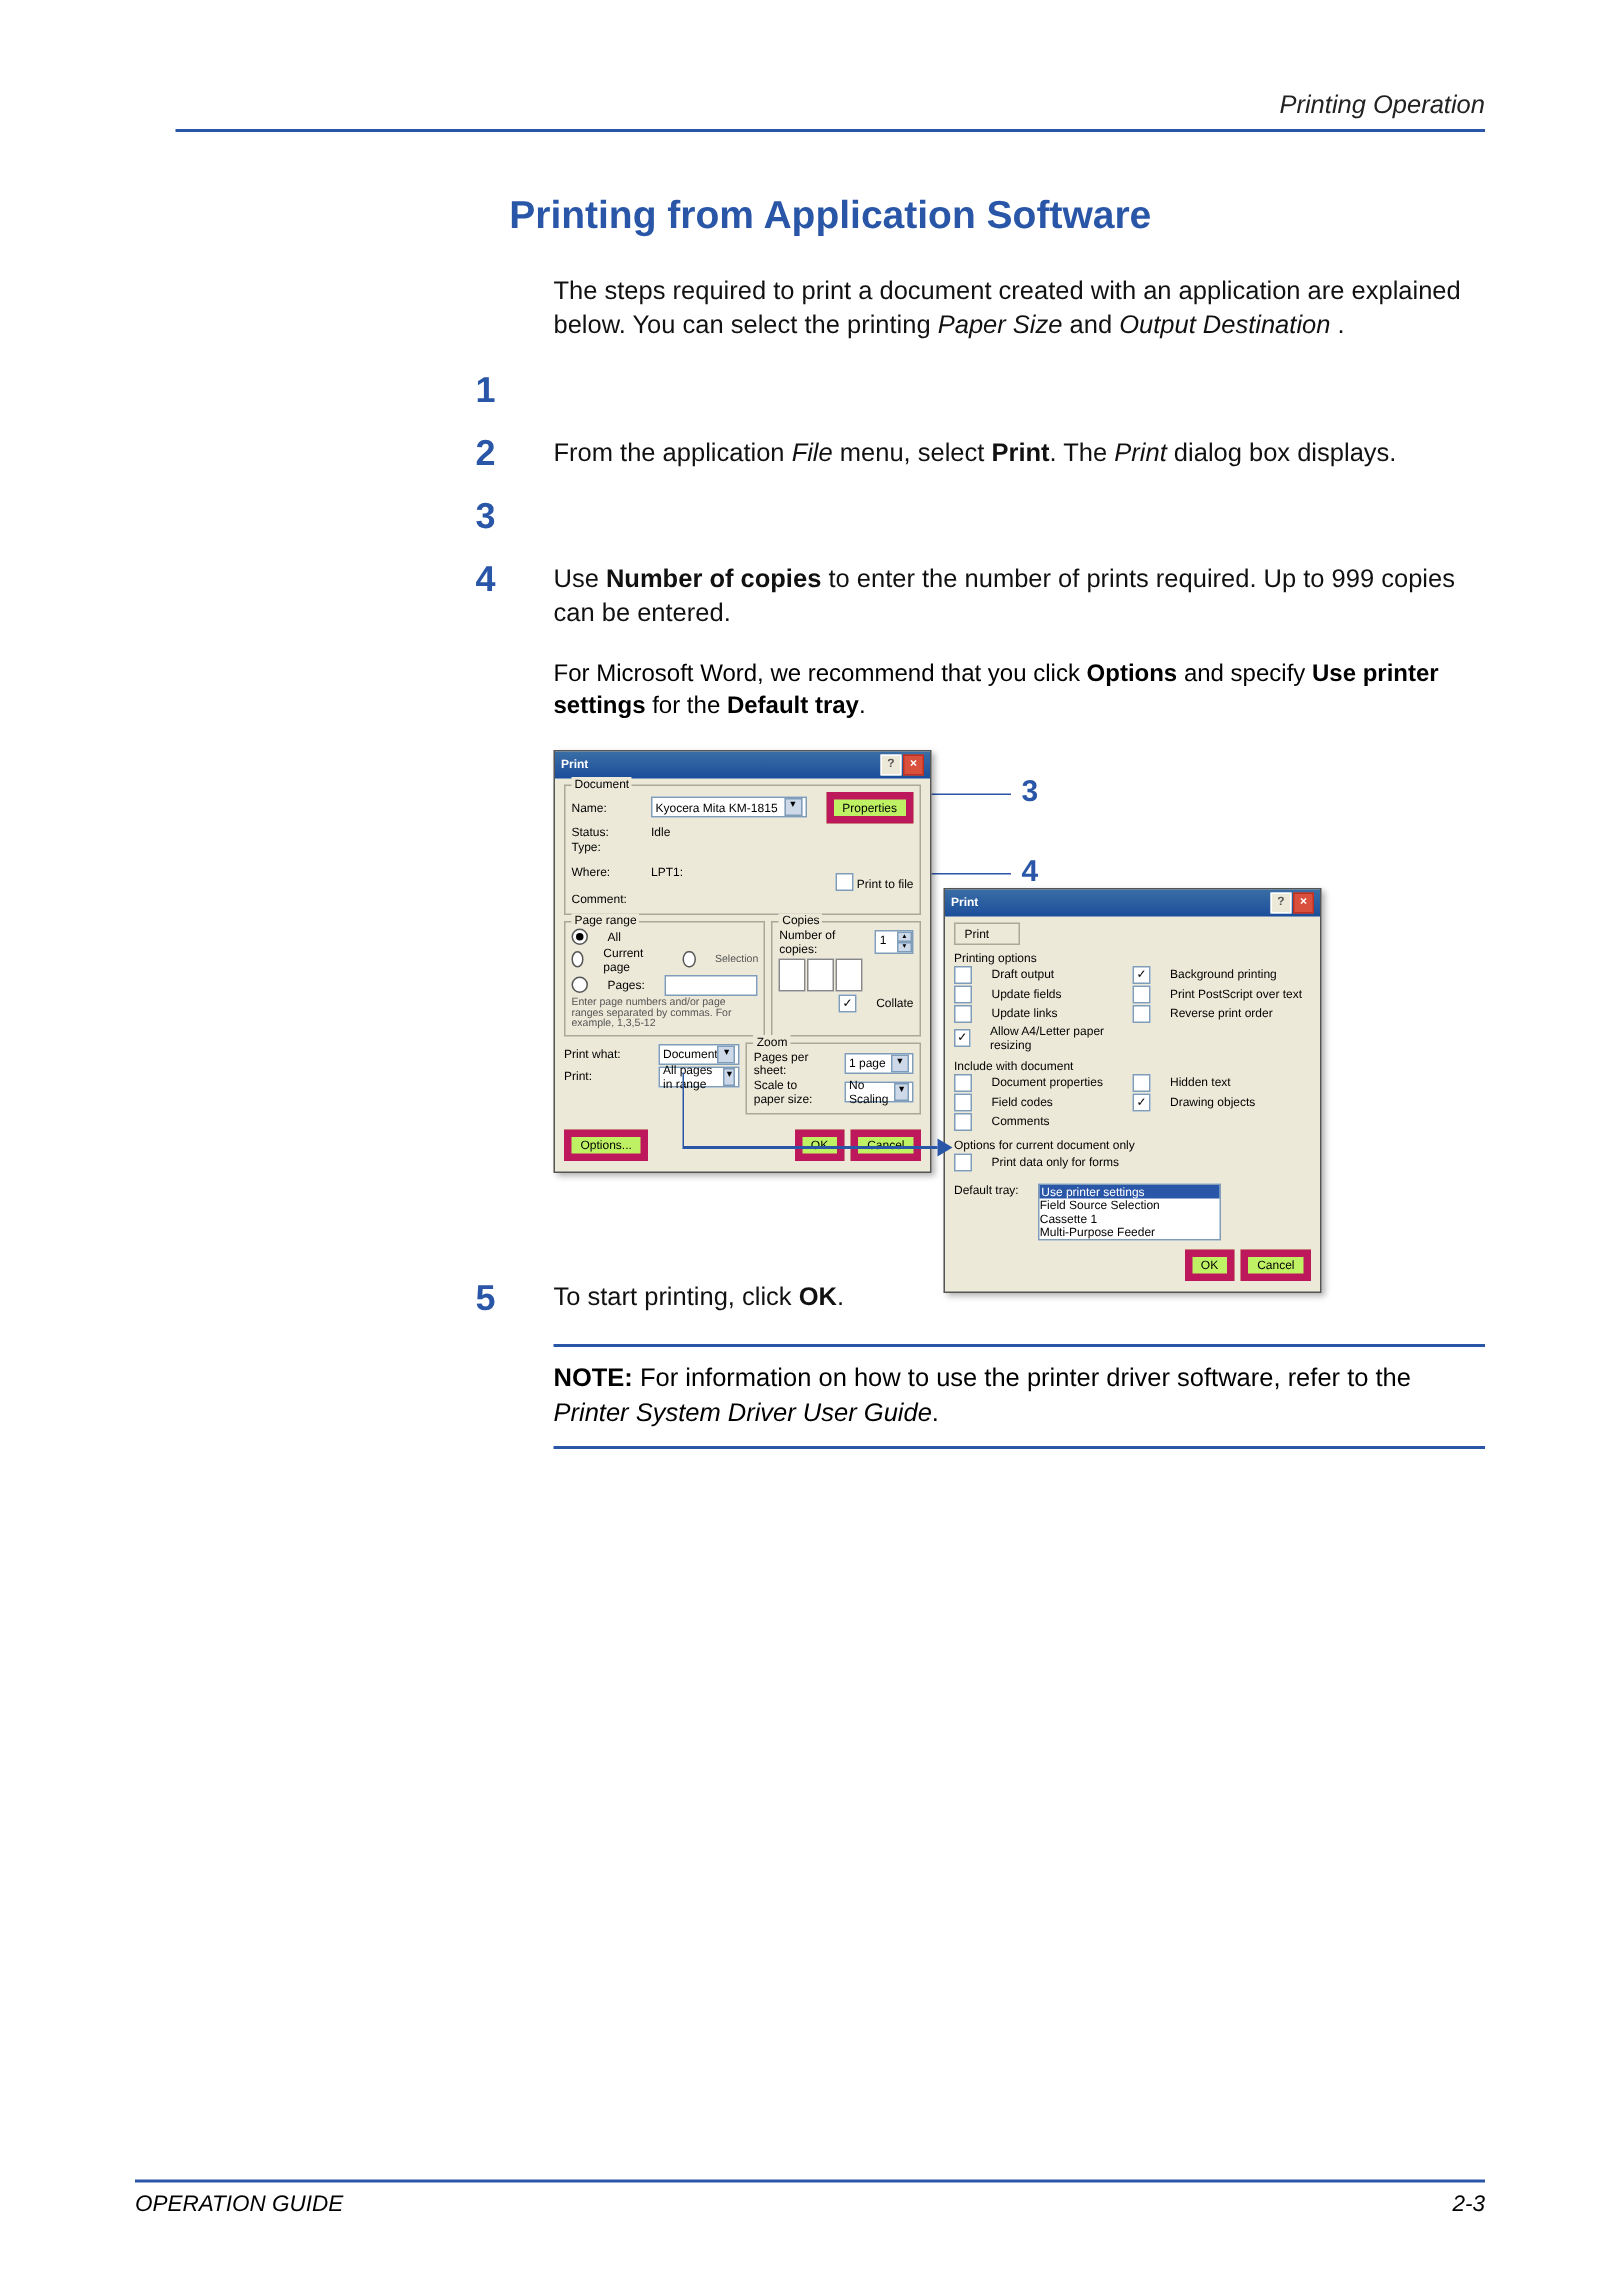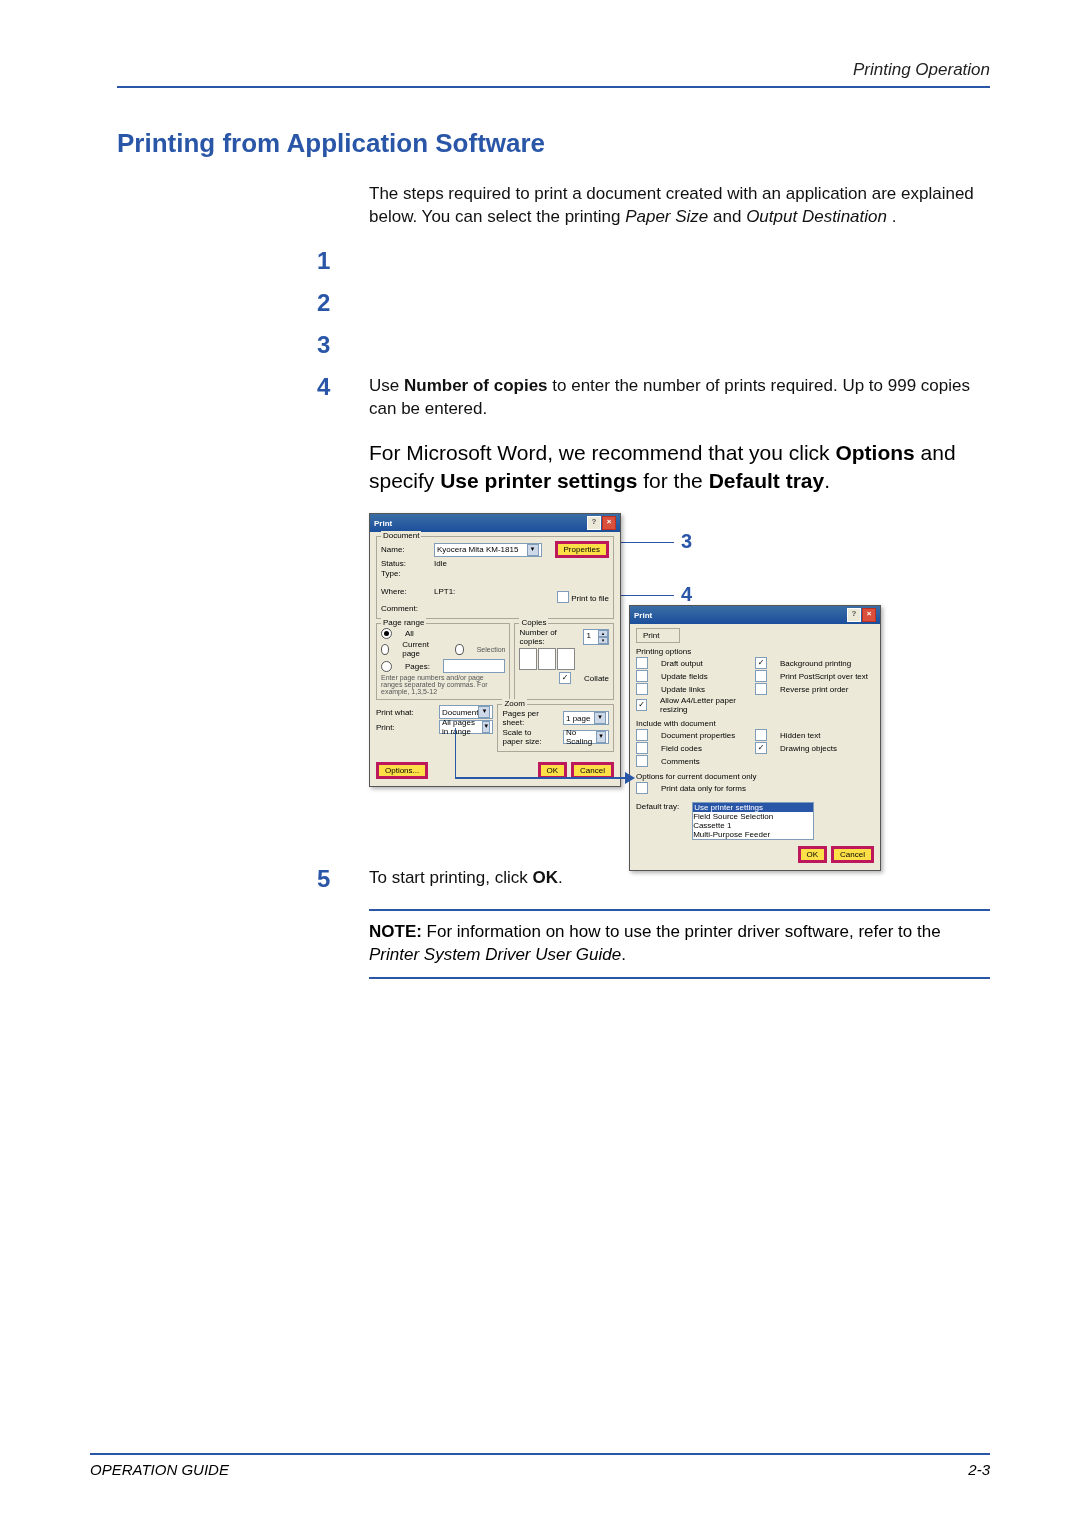--- a/index.html
+++ b/index.html
@@ -27,20 +27,21 @@
   .header-rule {
     height: 2px;
     background: #2a56a8;
     margin-bottom: 40px;
   }
   .main-heading {
     color: #2a56a8;
     font-size: 26px;
     font-weight: bold;
     margin: 0 0 24px 0;
+    text-align: center;
   }
   .intro {
     margin-left: 252px;
     font-size: 17px;
     line-height: 1.35;
     color: #111;
     margin-bottom: 20px;
   }
   .intro .italic { font-style: italic; }
   .step-row {
@@ -61,21 +62,21 @@
   .step-text {
     font-size: 17px;
     line-height: 1.35;
     color: #111;
     flex: 1;
   }
   .step-text .italic { font-style: italic; }
   .step-text b { font-weight: bold; }
   .sub-para {
     margin-left: 252px;
-    font-size: 21px;
+    font-size: 16px;
     line-height: 1.35;
     margin-top: 8px;
     margin-bottom: 18px;
   }
   .figure-area {
     margin-left: 252px;
     position: relative;
     width: 610px;
     height: 330px;
     margin-top: 18px;
@@ -141,22 +142,22 @@
   .dd-arrow {
     width: 10px;
     height: 10px;
     background: #cdd8e8;
     border: 1px solid #7f9db9;
     font-size: 7px;
     text-align: center;
     line-height: 8px;
   }
   .btn {
-    border: 3px solid #be185d;
-    background: #fde047;
+    border: 5px solid #be185d;
+    background: #bef264;
     padding: 1px 6px;
     font-size: 8px;
   }
   .txt {
     border: 1px solid #7f9db9;
     background: #fff;
     height: 12px;
     width: 28px;
     padding: 0 2px;
   }
@@ -236,20 +237,23 @@
     <span class="italic">Output Destination</span>
     <span>.</span>
   </div>
 
   <div class="step-row">
     <div class="step-num">1</div>
   </div>
 
   <div class="step-row">
     <div class="step-num">2</div>
+    <div class="step-text">
+      <span>From the application </span><span class="italic">File</span><span> menu, select </span><b>Print</b><span>. The </span><span class="italic">Print</span><span> dialog box displays.</span>
+    </div>
   </div>
 
   <div class="step-row">
     <div class="step-num">3</div>
   </div>
 
   <div class="step-row">
     <div class="step-num">4</div>
     <div class="step-text">
       <span>Use </span><b>Number of copies</b><span> to enter the number of prints required. Up to 999 copies can be entered.</span>

